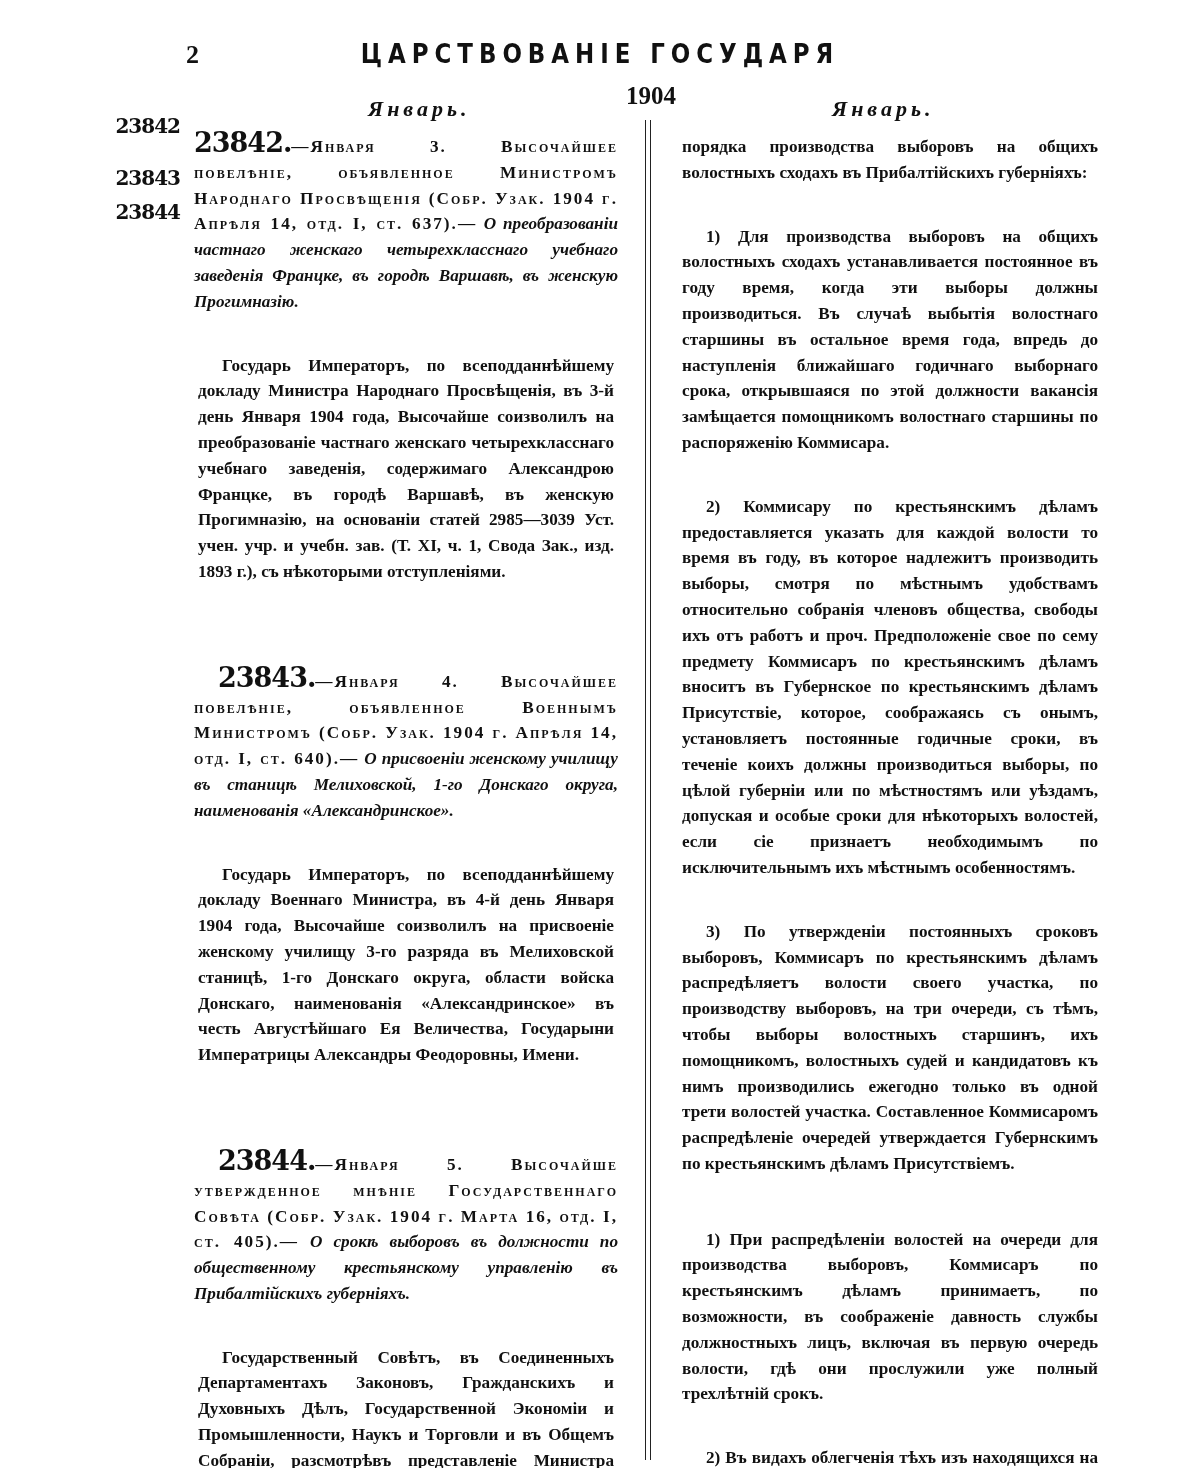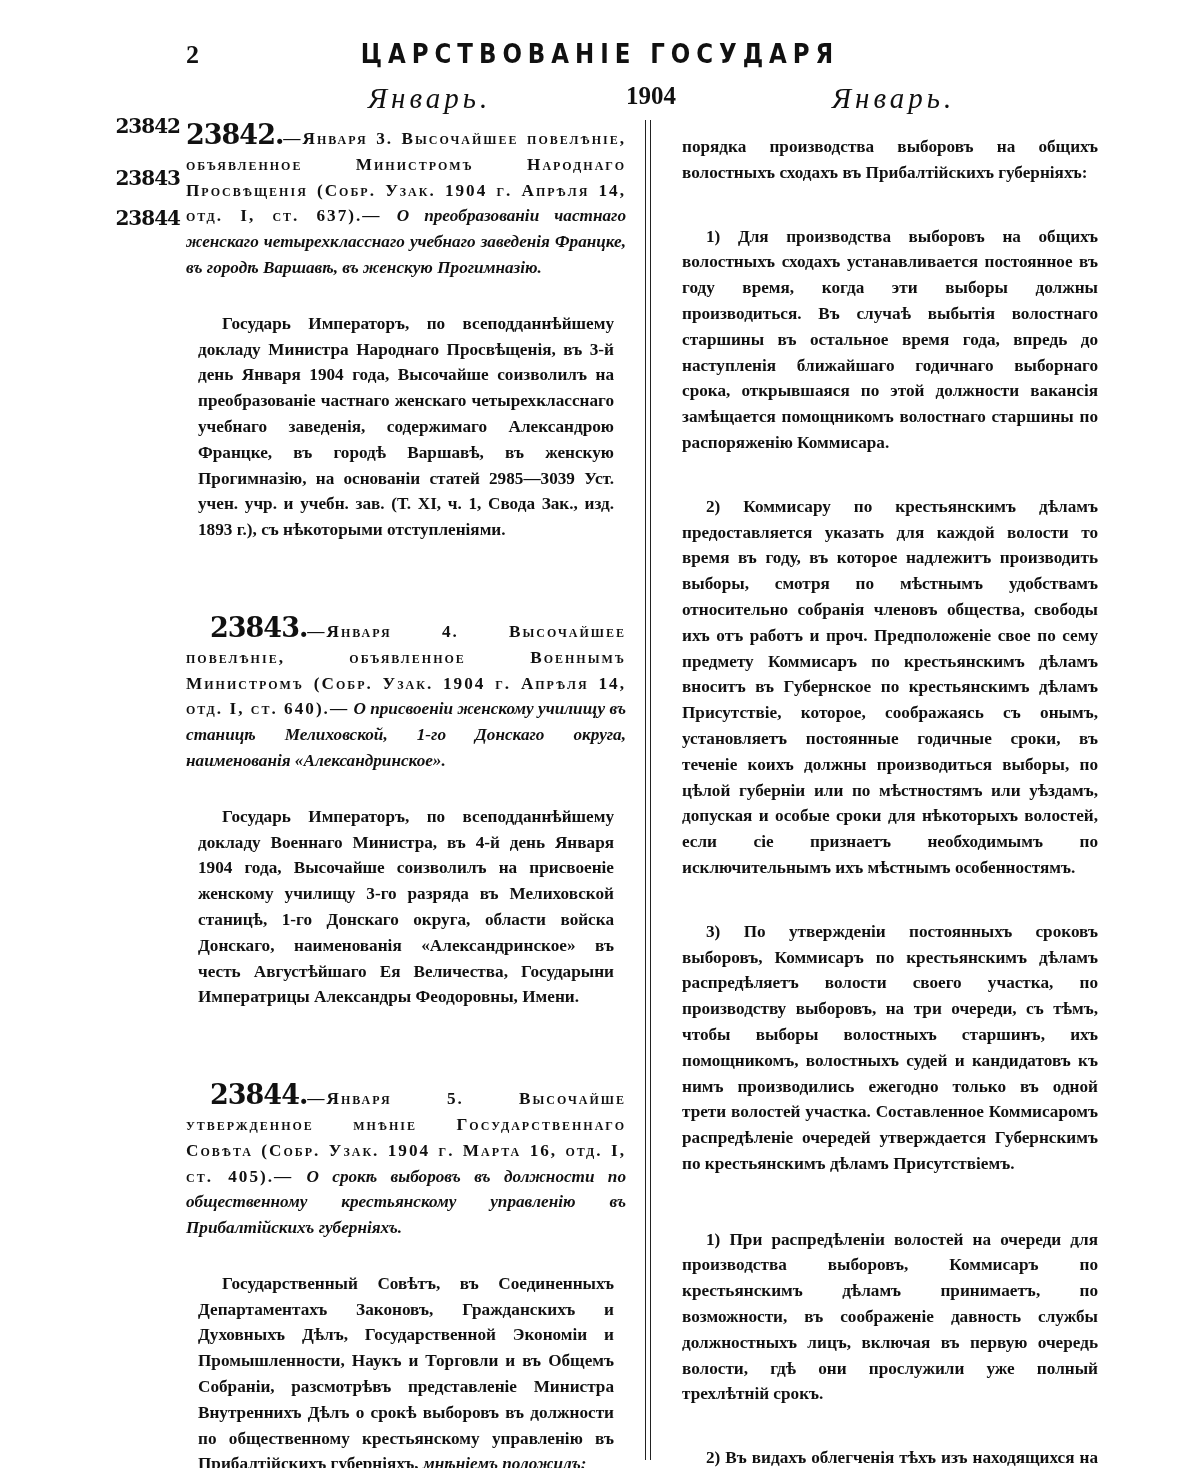--- a/index.html
+++ b/index.html
@@ -1,52 +1,52 @@
 <!DOCTYPE html>
 <html><head>
 <meta charset="utf-8">
 <style>
   html, body { margin: 0; padding: 0; background: #ffffff; }
   body { width: 1200px; height: 1468px; position: relative; overflow: hidden;
          font-family: "Liberation Serif", "DejaVu Serif", serif; color: #111; }
   .header-title { position: absolute; top: 38px; left: 0; width: 1200px; text-align: center;
          font-family: "DejaVu Sans", sans-serif; font-weight: bold; font-size: 27px; letter-spacing: 7px; transform: scaleX(0.85); }
   .page-number { position: absolute; top: 40px; left: 186px; font-weight: bold; font-size: 26px; font-family: "Liberation Serif", serif; }
-  .month-left, .month-right { position: absolute; top: 82px; font-style: italic; font-weight: normal; font-size: 29px; letter-spacing: 4px; }
+  .month-left, .month-right { position: absolute; top: 96px; font-style: italic; font-weight: bold; font-size: 22px; letter-spacing: 4px; }
   .month-left { left: 368px; }
   .month-right { left: 832px; }
   .year { position: absolute; top: 82px; left: 626px; font-weight: bold; font-size: 25px; }
   .margin-num { position: absolute; left: 90px; width: 90px; text-align: right; font-weight: bold; font-size: 20px; font-family: "DejaVu Serif", serif; letter-spacing: -1px; }
   .col { position: absolute; top: 118px; font-size: 17.2px; line-height: 25.8px; text-align: justify; font-weight: bold; }
   .col-left { left: 182px; width: 448px; }
   .col-right { left: 666px; width: 448px; }
   .divider { position: absolute; left: 645px; top: 120px; width: 4px; height: 1340px;
          border-left: 1.2px solid #222; border-right: 1.2px solid #222; }
   p { margin: 16px; }
   .indent { text-indent: 24px; }
-  .entry-head { margin: 4px; }
+  .entry-head { margin: 12px; }
   .entry-num { font-family: "DejaVu Serif", serif; font-size: 27px; font-weight: bold; letter-spacing: -1px; }
   .caps { font-variant: small-caps; letter-spacing: 2px; }
   .it { font-style: italic; }
   .gap-l { height: 52px; }
   .gap-m { height: 10px; }
   .gap-s { height: 6px; }
 </style>
 </head>
 <body>
 
 <div class="page-number">2</div>
 <div class="header-title">ЦАРСТВОВАНІЕ ГОСУДАРЯ</div>
 <div class="month-left">Январь.</div>
 <div class="year">1904</div>
 <div class="month-right">Январь.</div>
 
 <div class="margin-num" style="top:114px">23842</div>
 <div class="margin-num" style="top:166px">23843</div>
-<div class="margin-num" style="top:206px">23844</div>
+<div class="margin-num" style="top:200px">23844</div>
 
 <div class="divider"></div>
 
 <div class="col col-left">
   <div>
     <p class="entry-head">
       <span class="entry-num">23842.</span><span class="caps">—Января 3. Высочайшее повелѣніе, объявленное Министромъ Народнаго Просвѣщенія (Собр. Узак. 1904 г. Апрѣля 14, отд. I, ст. 637).—</span>
       <span class="it">О преобразованіи частнаго женскаго четырехкласснаго учебнаго заведенія Францке, въ городѣ Варшавѣ, въ женскую Прогимназію.</span>
     </p>
     <div class="gap-m"></div>

